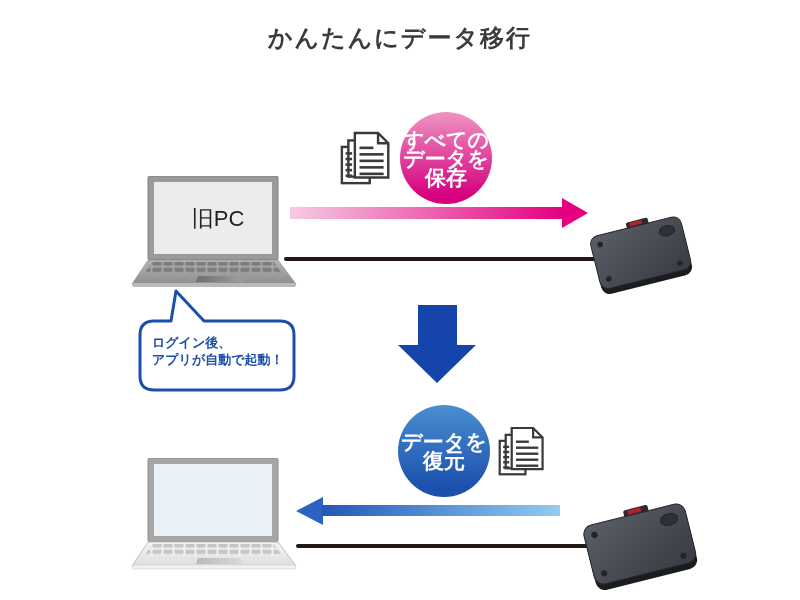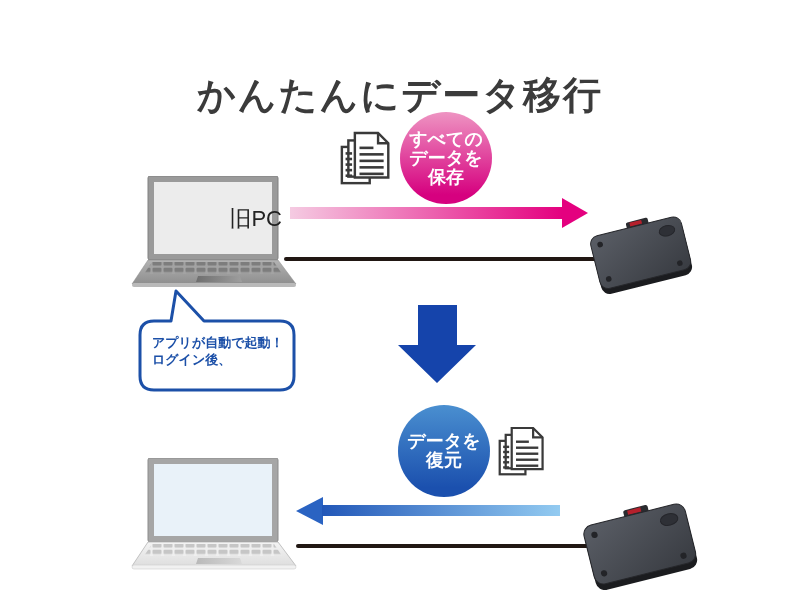--- a/index.html
+++ b/index.html
@@ -1,26 +1,26 @@
 <!DOCTYPE html>
 <html><head>
 <meta charset="utf-8">
 <style>
   html,body{margin:0;padding:0;background:#fff;}
   .canvas{position:relative;width:800px;height:600px;background:#ffffff;overflow:hidden;
           font-family:"Liberation Sans","DejaVu Sans",sans-serif;}
   .abs{position:absolute;}
-  .title{top:22px;left:0;width:100%;text-align:center;font-size:38px;font-weight:bold;
-         color:#3b3b3b;letter-spacing:2px;margin-top:48px;}
+  .title{top:22px;left:0;width:100%;text-align:center;font-size:24px;font-weight:bold;
+         color:#3b3b3b;letter-spacing:2px;}
   .cable{background:#211713;height:4px;z-index:1;border-radius:2px;}
   .laptop{z-index:2;}
-  .pc-label{position:absolute;left:24px;top:28px;width:128px;text-align:right;
+  .pc-label{position:absolute;left:24px;top:28px;width:128px;text-align:center;
             font-size:22px;color:#222;}
   .badge{z-index:3;border-radius:50%;display:flex;flex-direction:column;align-items:center;
-         justify-content:center;color:#fff;font-weight:bold;font-size:18px;line-height:19px;
+         justify-content:center;color:#fff;font-weight:bold;font-size:21px;line-height:19px;
          text-align:center;}
   .badge-save{background:linear-gradient(180deg,#ee94c2 0%,#d6017f 90%);}
   .badge-restore{background:linear-gradient(180deg,#4a8fd0 0%,#1b50ae 90%);}
   .arrow{z-index:3;}
   .hdd{z-index:2;}
   .docs{z-index:3;}
   .bubble{z-index:3;}
   .bubble-text{position:absolute;left:14px;top:46px;width:140px;color:#1c50a8;
                font-size:13px;font-weight:bold;line-height:17px;white-space:nowrap;}
 </style>
@@ -121,22 +121,22 @@
         <circle cx="98" cy="71" r="3" fill="#232428"></circle>
       </g>
     </svg>
   </div>
 
   <div class="abs bubble" style="left:138px;top:288px;width:158px;height:104px;">
     <svg width="158" height="104" viewBox="0 0 158 104">
       <path d="M16 33 H33 L38 3 L66 33 H142 Q156 33 156 47 V88 Q156 102 142 102 H16 Q2 102 2 88 V47 Q2 33 16 33 Z" fill="#ffffff" stroke="#1c50a8" stroke-width="3" stroke-linejoin="round"></path>
     </svg>
     <div class="bubble-text">
+      <div>ログイン後、</div>
       <div>アプリが自動で起動！</div>
-      <div>ログイン後、</div>
     </div>
   </div>
 
   <div class="abs arrow" style="left:398px;top:305px;">
     <svg width="78" height="78" viewBox="0 0 78 78">
       <polygon points="20,0 59,0 59,40 78,40 39,78 0,40 20,40" fill="#1544ab"></polygon>
     </svg>
   </div>
 
   <div class="abs badge badge-restore" style="left:398px;top:405px;width:92px;height:92px;">

